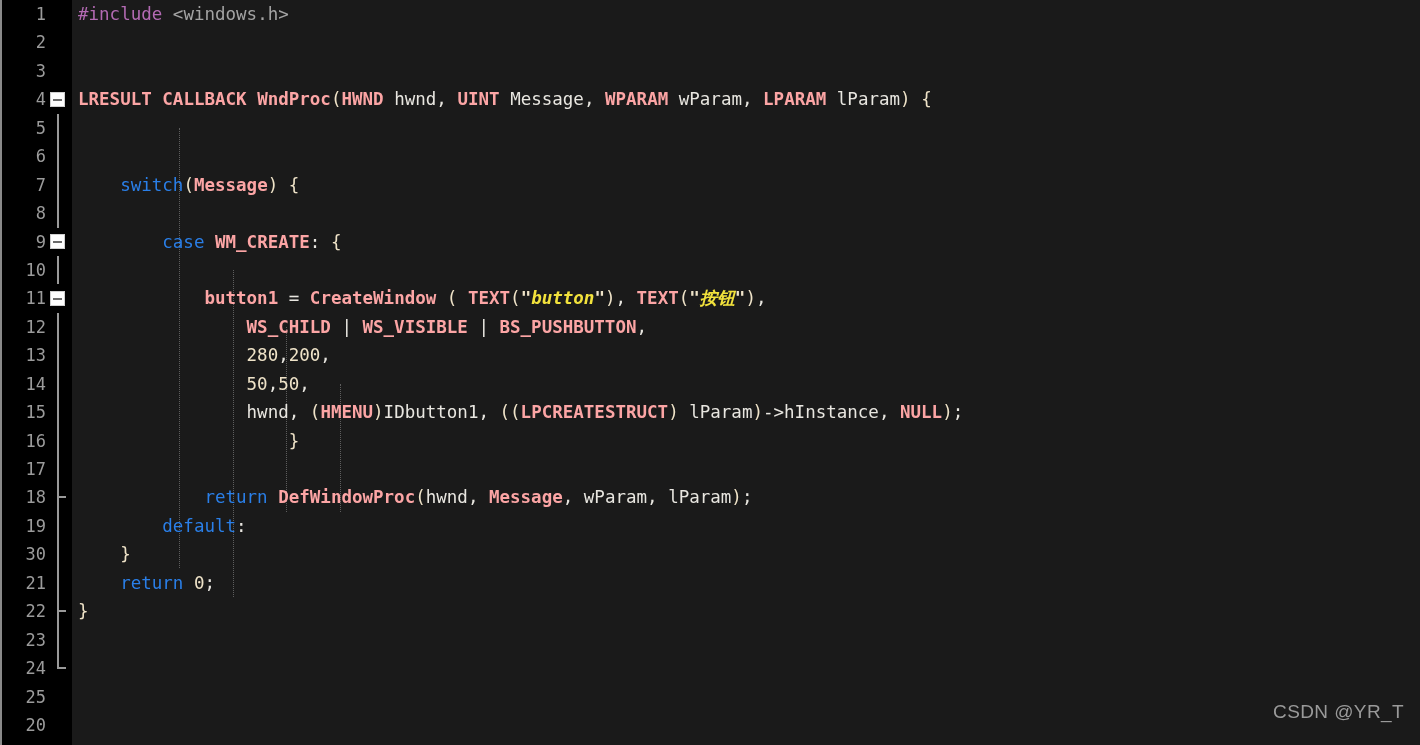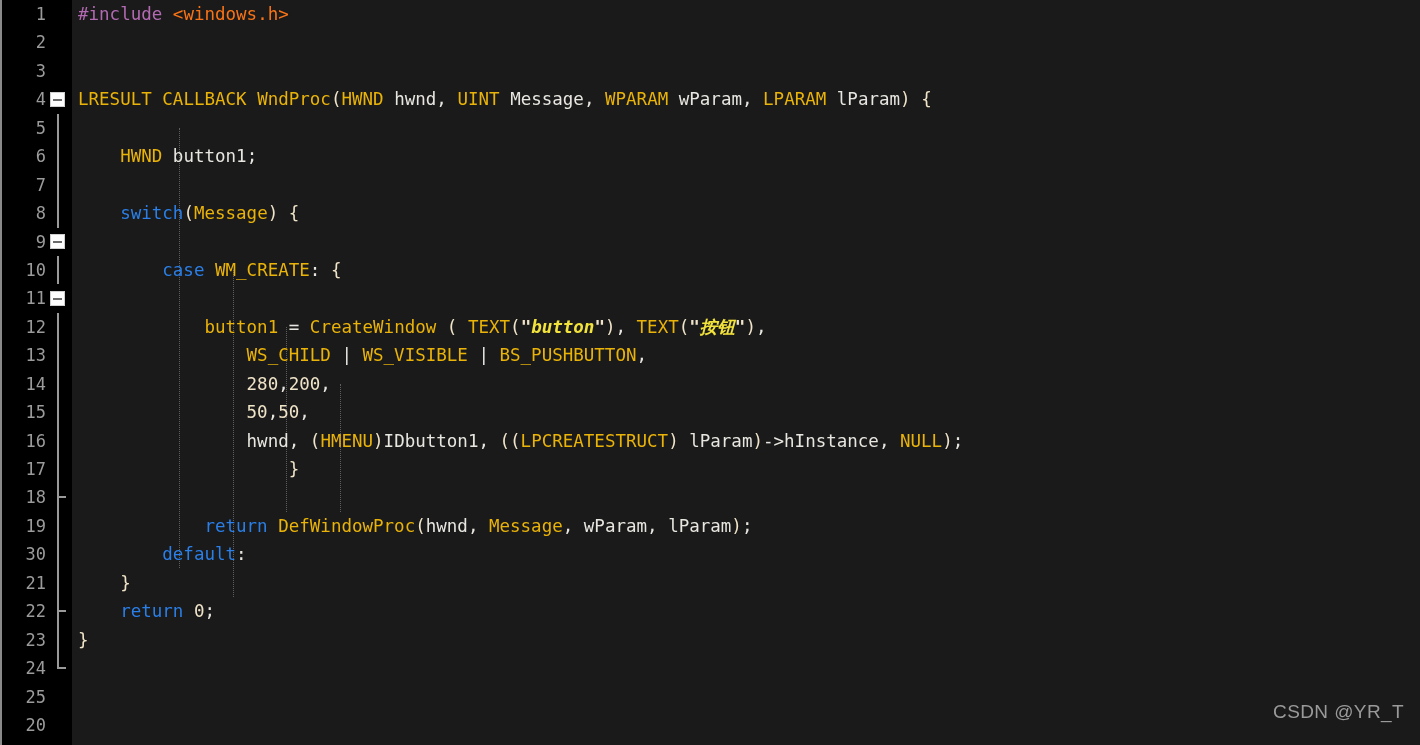--- a/index.html
+++ b/index.html
@@ -98,23 +98,23 @@
     height:28.45px;
     line-height:28.45px;
     white-space:pre;
     font-size:17.5px;
     color:#e8e6e0;
     padding-left:6px;
     box-sizing:border-box;
   }
   
   .pp   {color:#b36ab3;}
-  .ppi  {color:#f97316;}
+  .ppi  {color:#a3a3a3;}
   .kw   {color:#2a7fe8;}
-  .typ  {color:#eab308;}
+  .typ  {color:#fca5a5;font-weight:bold;}
   .id   {color:#e8e6e0;}
   .num  {color:#efe3c8;}
   .str  {color:#f2e23c;font-weight:bold;font-style:italic;}
   .quo  {color:#efe3c8;font-weight:bold;}
   .brc  {color:#efe3c8;}
   .pun  {color:#e8e6e0;}
   .op   {color:#e8e6e0;}
   
   #watermark{
     position:absolute;
@@ -241,21 +241,20 @@
     <div class="iguide" style="left:107px;  top:128px; height:440px;"></div>
     <div class="iguide" style="left:161px;  top:270px; height:327px;"></div>
     <div class="iguide" style="left:214px;  top:327px; height:185px;"></div>
     <div class="iguide" style="left:268px;  top:384px; height:128px;"></div>
 
     <div class="cline"><span class="pp">#include</span> <span class="ppi">&lt;windows.h&gt;</span></div>
     <div class="cline"></div>
     <div class="cline"></div>
     <div class="cline"><span class="typ">LRESULT</span> <span class="typ">CALLBACK</span> <span class="typ">WndProc</span><span class="brc">(</span><span class="typ">HWND</span> <span class="id">hwnd</span><span class="pun">,</span> <span class="typ">UINT</span> <span class="id">Message</span><span class="pun">,</span> <span class="typ">WPARAM</span> <span class="id">wParam</span><span class="pun">,</span> <span class="typ">LPARAM</span> <span class="id">lParam</span><span class="brc">)</span> <span class="brc">{</span></div>
     <div class="cline"></div>
-    <div class="cline">    <span class="typ">HWND</span> <span class="id">button1</span><span class="pun">;</span></div>
     <div class="cline"></div>
     <div class="cline">    <span class="kw">switch</span><span class="brc">(</span><span class="typ">Message</span><span class="brc">)</span> <span class="brc">{</span></div>
     <div class="cline"></div>
     <div class="cline">        <span class="kw">case</span> <span class="typ">WM_CREATE</span><span class="pun">:</span> <span class="brc">{</span></div>
     <div class="cline"></div>
     <div class="cline">            <span class="typ">button1</span> <span class="op">=</span> <span class="typ">CreateWindow</span> <span class="brc">(</span> <span class="typ">TEXT</span><span class="brc">(</span><span class="quo">"</span><span class="str">button</span><span class="quo">"</span><span class="brc">)</span><span class="pun">,</span> <span class="typ">TEXT</span><span class="brc">(</span><span class="quo">"</span><span class="str">按钮</span><span class="quo">"</span><span class="brc">)</span><span class="pun">,</span></div>
     <div class="cline">                <span class="typ">WS_CHILD</span> <span class="op">|</span> <span class="typ">WS_VISIBLE</span> <span class="op">|</span> <span class="typ">BS_PUSHBUTTON</span><span class="pun">,</span></div>
     <div class="cline">                <span class="num">280</span><span class="pun">,</span><span class="num">200</span><span class="pun">,</span></div>
     <div class="cline">                <span class="num">50</span><span class="pun">,</span><span class="num">50</span><span class="pun">,</span></div>
     <div class="cline">                <span class="id">hwnd</span><span class="pun">,</span> <span class="brc">(</span><span class="typ">HMENU</span><span class="brc">)</span><span class="id">IDbutton1</span><span class="pun">,</span> <span class="brc">((</span><span class="typ">LPCREATESTRUCT</span><span class="brc">)</span> <span class="id">lParam</span><span class="brc">)</span><span class="op">-&gt;</span><span class="id">hInstance</span><span class="pun">,</span> <span class="typ">NULL</span><span class="brc">)</span><span class="pun">;</span></div>

